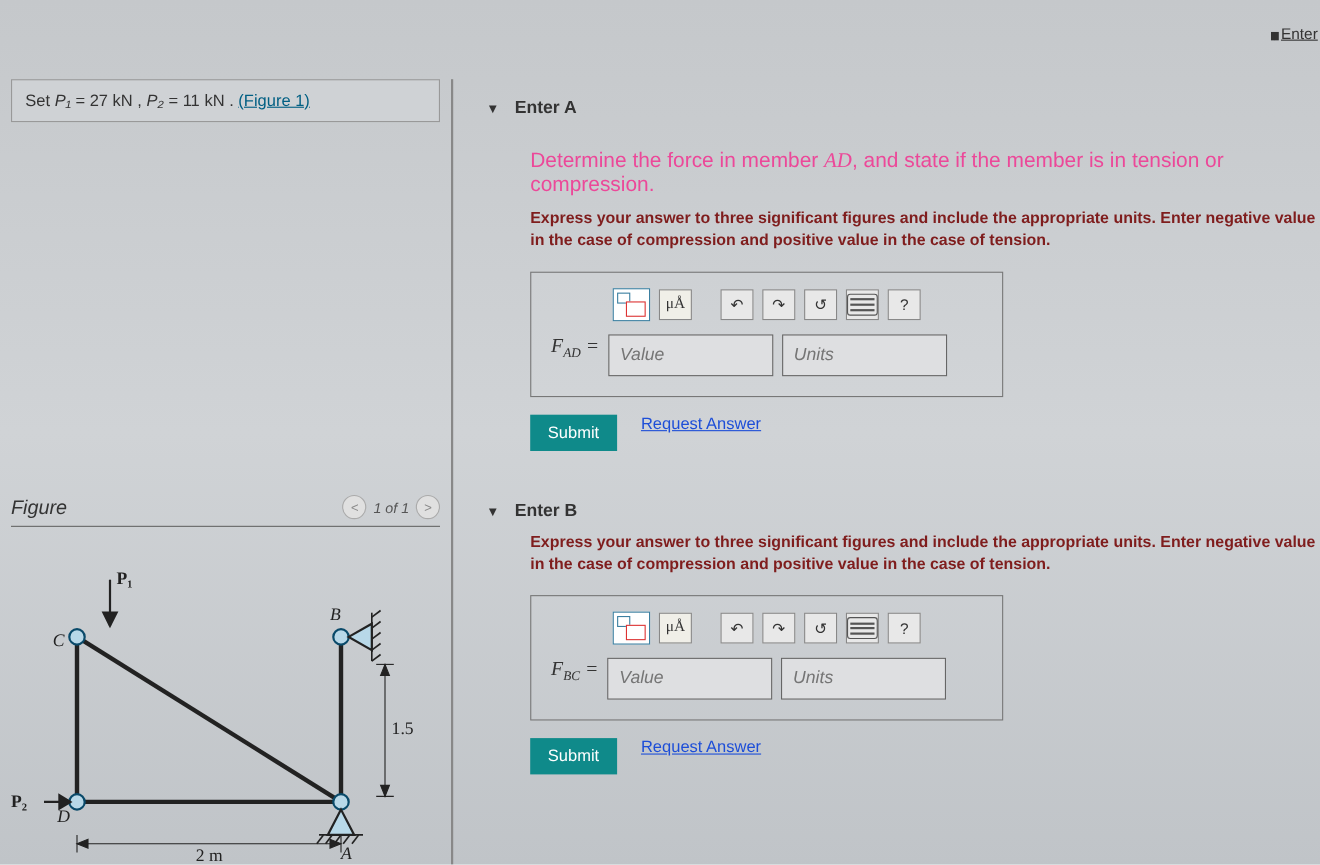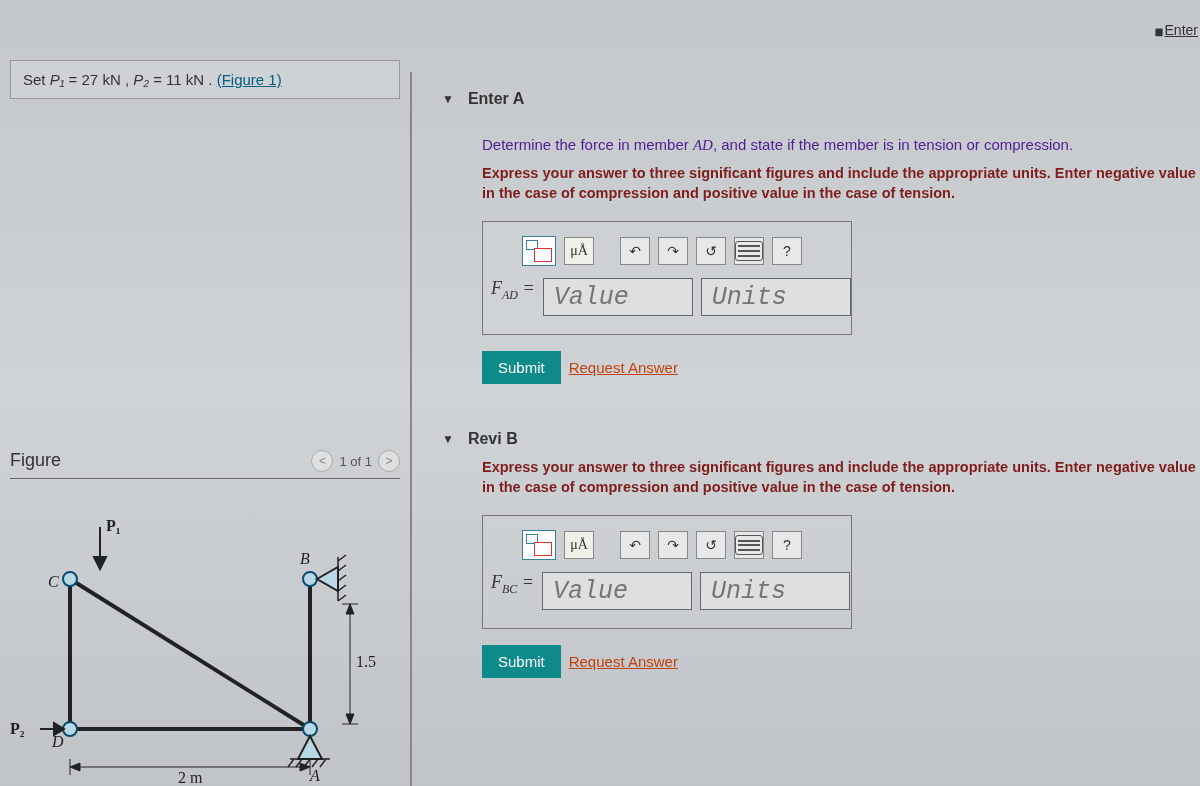--- a/index.html
+++ b/index.html
@@ -23,21 +23,21 @@
   .top-right-link::before {
     content: "▮▮ ";
     font-size: 10px;
     letter-spacing: -2px;
     text-decoration: none;
     display: inline-block;
     margin-right: 3px;
   }
   .problem-statement {
     position: absolute;
-    top: 60px;
+    top: 72px;
     left: 10px;
     width: 390px;
     padding: 10px 12px;
     border: 1px solid #999;
     font-size: 15px;
     background: #cfd2d5;
   }
   .figure-link {
     color: #005f83;
     text-decoration: underline;
@@ -45,24 +45,25 @@
   }
   .left-panel {
     position: absolute;
     left: 10px;
     top: 450px;
     width: 390px;
   }
   .figure-header {
     display: flex;
     justify-content: space-between;
-    align-items: flex-start;
+    align-items: flex-end;
     border-bottom: 1px solid #666;
     padding-bottom: 6px;
     margin-bottom: 10px;
+    font-style: italic;
   }
   .figure-title {
     font-size: 18px;
     font-weight: normal;
   }
   .pager {
     display: flex;
     align-items: center;
     gap: 6px;
     font-size: 13px;
@@ -100,38 +101,38 @@
     gap: 14px;
     font-size: 16px;
     font-weight: bold;
     padding: 18px 0 10px 0;
   }
   .part-header .caret {
     font-size: 12px;
     cursor: pointer;
   }
   .question-text {
-    font-size: 15px;
+    font-size: 19px;
     margin: 18px 0 10px 40px;
-    color: #4c1d95;
+    color: #ec4899;
   }
   .question-text .mi { font-style: italic; font-family: 'Times New Roman', serif; }
   .instruction {
     font-size: 14.5px;
     font-weight: bold;
     color: #7f1d1d;
     margin: 0 0 18px 40px;
     max-width: 720px;
     line-height: 1.35;
   }
   .answer-box {
     border: 1px solid #777;
     margin-left: 40px;
-    width: 370px;
-    padding: 14px 18px 18px 8px;
+    width: 430px;
+    padding: 14px 18px 18px 18px;
     background: rgba(255,255,255,0.05);
   }
   .toolbar {
     display: flex;
     align-items: center;
     gap: 8px;
     justify-content: center;
     margin-bottom: 12px;
   }
   .tool-btn {
@@ -170,45 +171,45 @@
   .var-label {
     font-family: 'Times New Roman', serif;
     font-style: italic;
     font-size: 18px;
     white-space: nowrap;
   }
   .var-label sub { font-size: 12px; font-style: italic; }
   .value-input, .units-input {
     border: 1px solid #666;
     height: 38px;
-    font-family: Liberation Mono, monospace;
+    font-family: Liberation Sans, sans-serif;
     font-style: italic;
-    font-size: 25px;
+    font-size: 16px;
     color: #888;
     padding: 0 10px;
     background: #dedfe1;
   }
   .value-input { width: 150px; }
   .units-input { width: 150px; }
   .submit-row {
     display: flex;
-    align-items: center;
-    gap: 8px;
+    align-items: flex-start;
+    gap: 22px;
     margin: 16px 0 0 40px;
   }
   .submit-btn {
     background: #0f8a8a;
     color: #fff;
     border: none;
     padding: 8px 16px;
     font-size: 15px;
     cursor: pointer;
   }
   .request-link {
-    color: #c2410c;
+    color: #1d4ed8;
     text-decoration: underline;
     font-size: 15px;
     cursor: pointer;
   }
   .kbd-icon {
     border:1px solid #555; width:28px; height:20px; border-radius:3px;
     display:flex; flex-direction:column; justify-content:space-around;
     padding:2px;
   }
   .kbd-icon span{ height:2px; background:#555; display:block;}
@@ -349,21 +350,21 @@
     </div>
     <div class="submit-row">
       <button class="submit-btn">Submit</button>
       <a class="request-link">Request Answer</a>
     </div>
   </div>
 
   <div class="part-section">
     <div class="part-header">
       <span class="caret">▼</span>
-      <span>Revi B</span>
+      <span>Enter B</span>
     </div>
     <p class="instruction">Express your answer to three significant figures and include the appropriate units. Enter negative value in the case of compression and positive value in the case of tension.</p>
     <div class="answer-box">
       <div class="toolbar">
         <div class="tool-btn templates"></div>
         <div class="tool-btn units-btn">μÅ</div>
         <div class="tool-sep"></div>
         <div class="tool-btn">↶</div>
         <div class="tool-btn">↷</div>
         <div class="tool-btn">↺</div>

